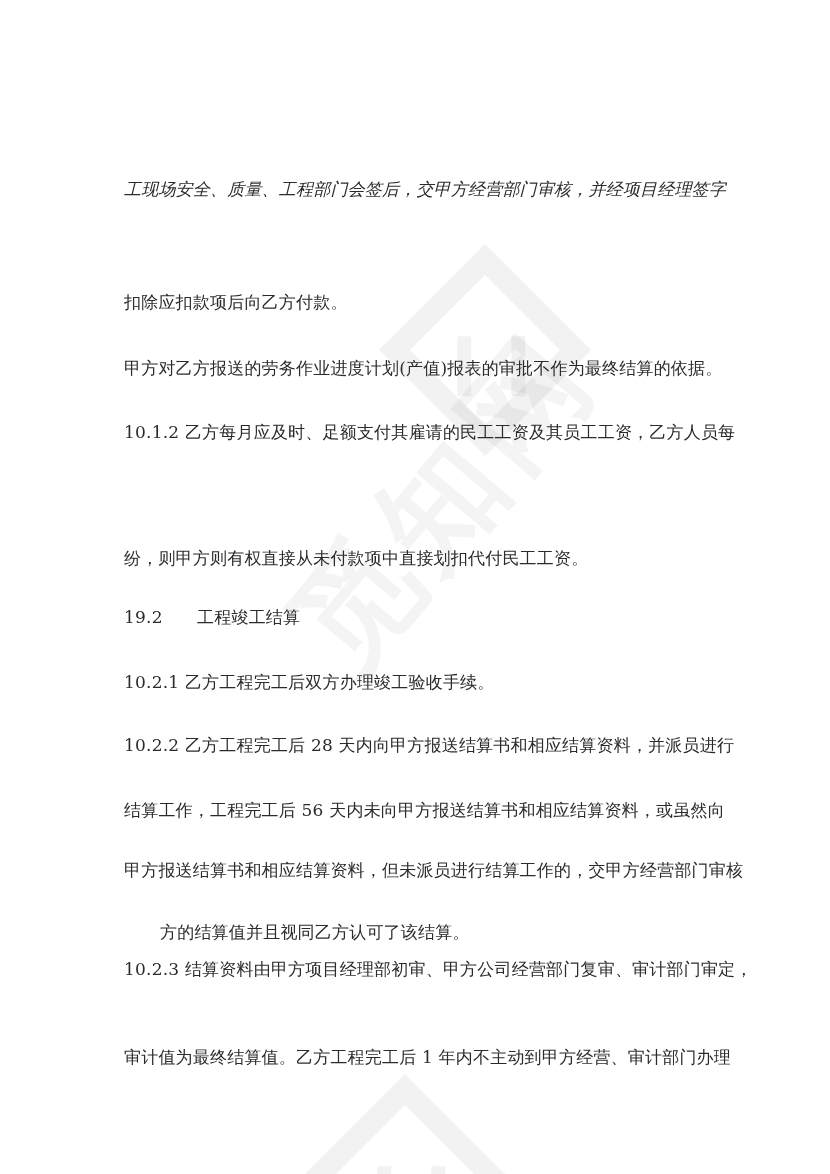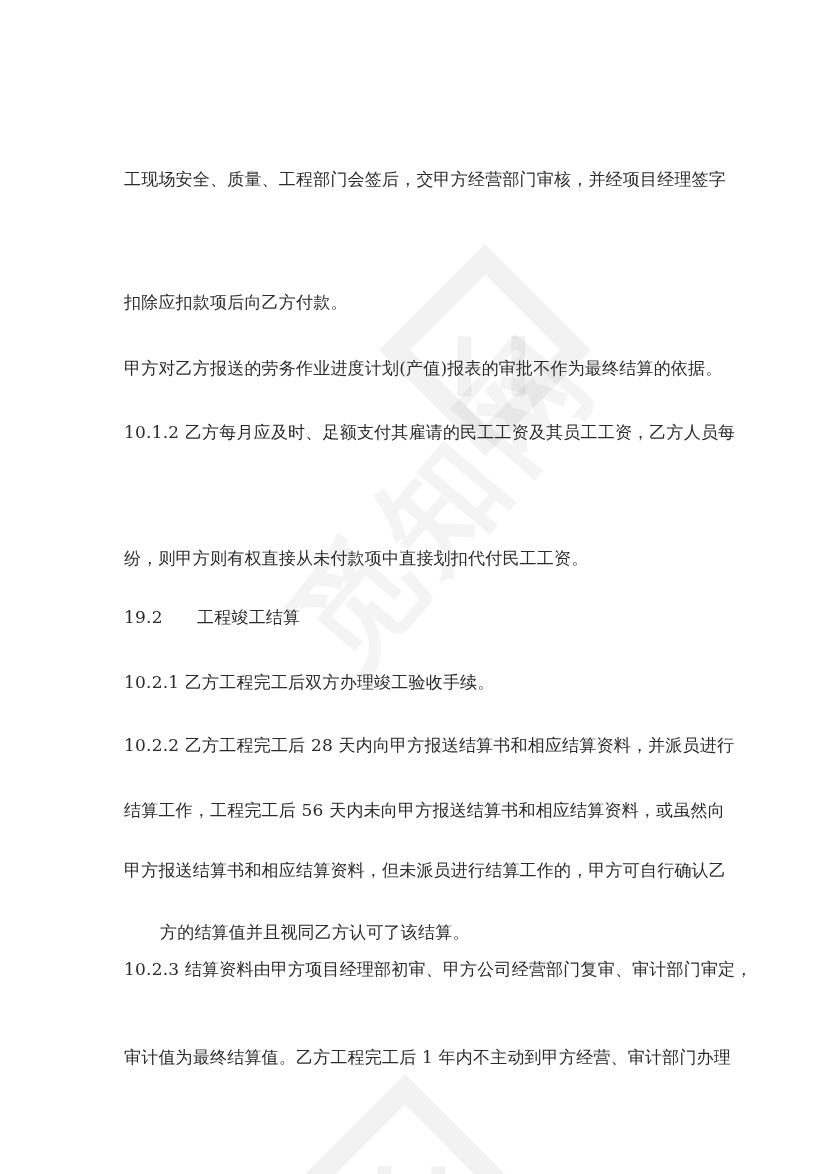--- a/index.html
+++ b/index.html
@@ -38,26 +38,26 @@
 
 <div class="page">
   <div class="wm-diamond" style="left:410px; top:275px;">
       <div class="inner"></div>
     </div>
   <div class="wm-diamond" style="left:330px; top:1105px;">
       <div class="inner"></div>
     </div>
   <div class="wm-text">觅知网</div>
 
-  <div class="line" style="top:167px;">工现场安全、质量、工程部门会签后，交甲方经营部门审核，并经项目经理签字</div>
+  <div class="line" style="top:177px;font-style:italic;">工现场安全、质量、工程部门会签后，交甲方经营部门审核，并经项目经理签字</div>
   <div class="line" style="top:356px;">甲方对乙方报送的劳务作业进度计划(产值)报表的审批不作为最终结算的依据。</div>
   <div class="line" style="top:290px;">扣除应扣款项后向乙方付款。</div>
   <div class="line" style="top:420px;">10.1.2 乙方每月应及时、足额支付其雇请的民工工资及其员工工资，乙方人员每</div>
   <div class="line" style="top:546px;">纷，则甲方则有权直接从未付款项中直接划扣代付民工工资。</div>
   <div class="line" style="top:605px;">19.2　　工程竣工结算</div>
   <div class="line" style="top:670px;">10.2.1 乙方工程完工后双方办理竣工验收手续。</div>
   <div class="line" style="top:733px;">10.2.2 乙方工程完工后 28 天内向甲方报送结算书和相应结算资料，并派员进行</div>
   <div class="line" style="top:798px;">结算工作，工程完工后 56 天内未向甲方报送结算书和相应结算资料，或虽然向</div>
-  <div class="line" style="top:858px;">甲方报送结算书和相应结算资料，但未派员进行结算工作的，甲方可自行确认乙</div>
+  <div class="line" style="top:858px;">甲方报送结算书和相应结算资料，但未派员进行结算工作的，交甲方经营部门审核</div>
   <div class="line" style="top:920px;margin-left:36px;">方的结算值并且视同乙方认可了该结算。</div>
   <div class="line" style="top:957px;">10.2.3 结算资料由甲方项目经理部初审、甲方公司经营部门复审、审计部门审定，</div>
   <div class="line" style="top:1045px;">审计值为最终结算值。乙方工程完工后 1 年内不主动到甲方经营、审计部门办理</div>
 </div>
 
 </body></html>

